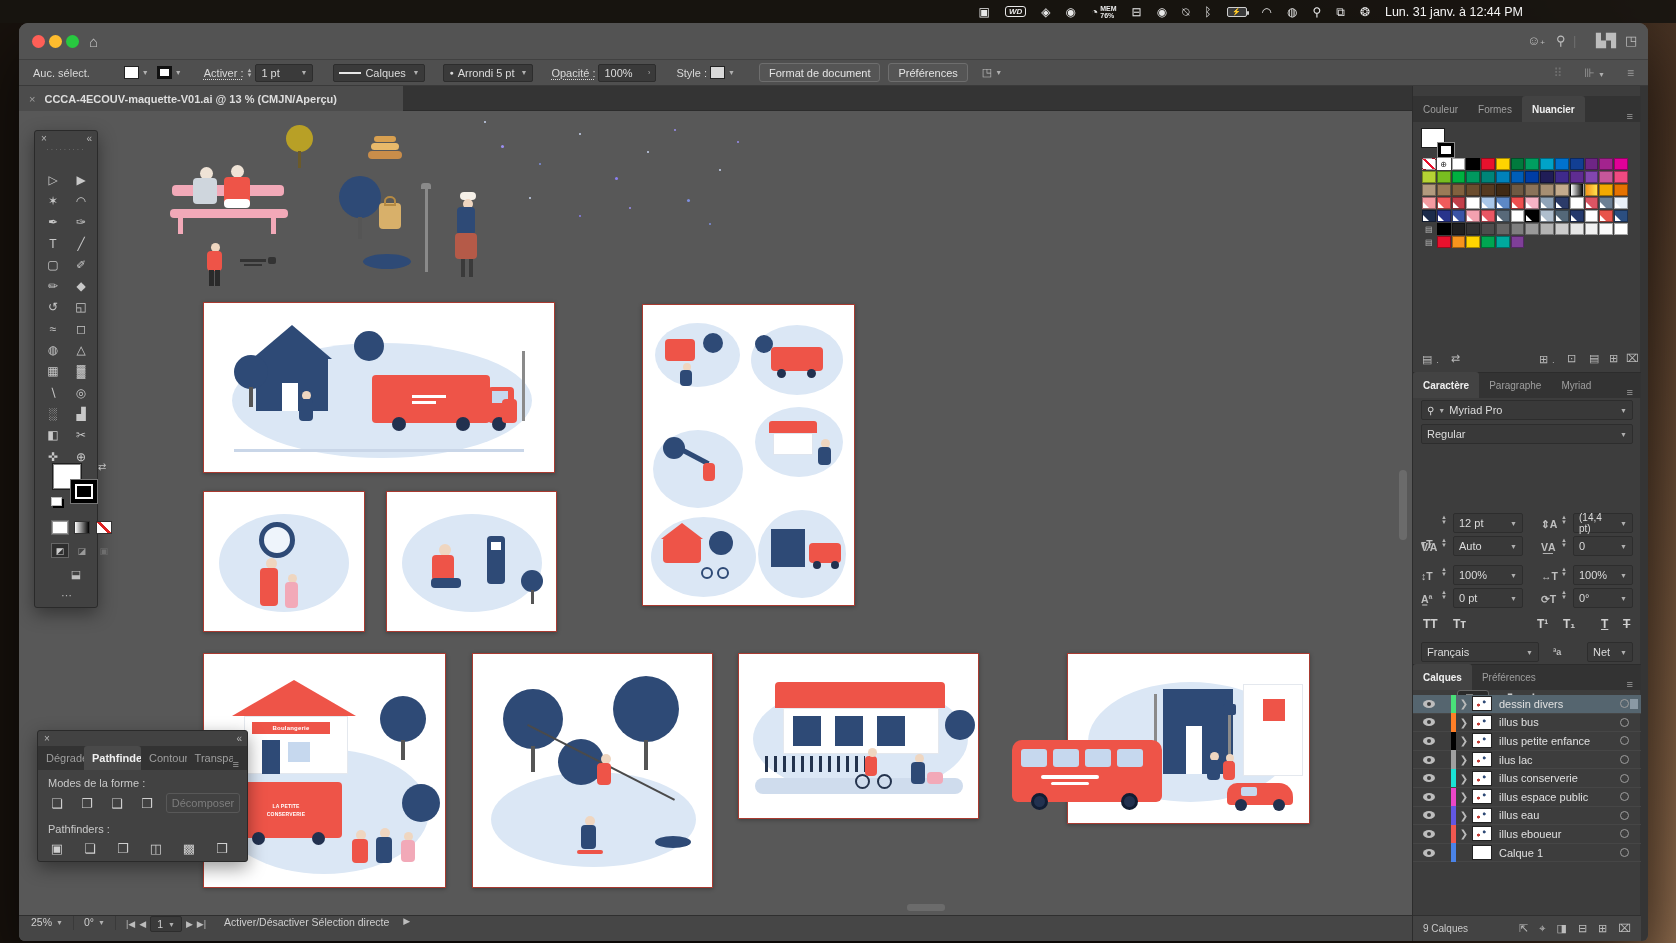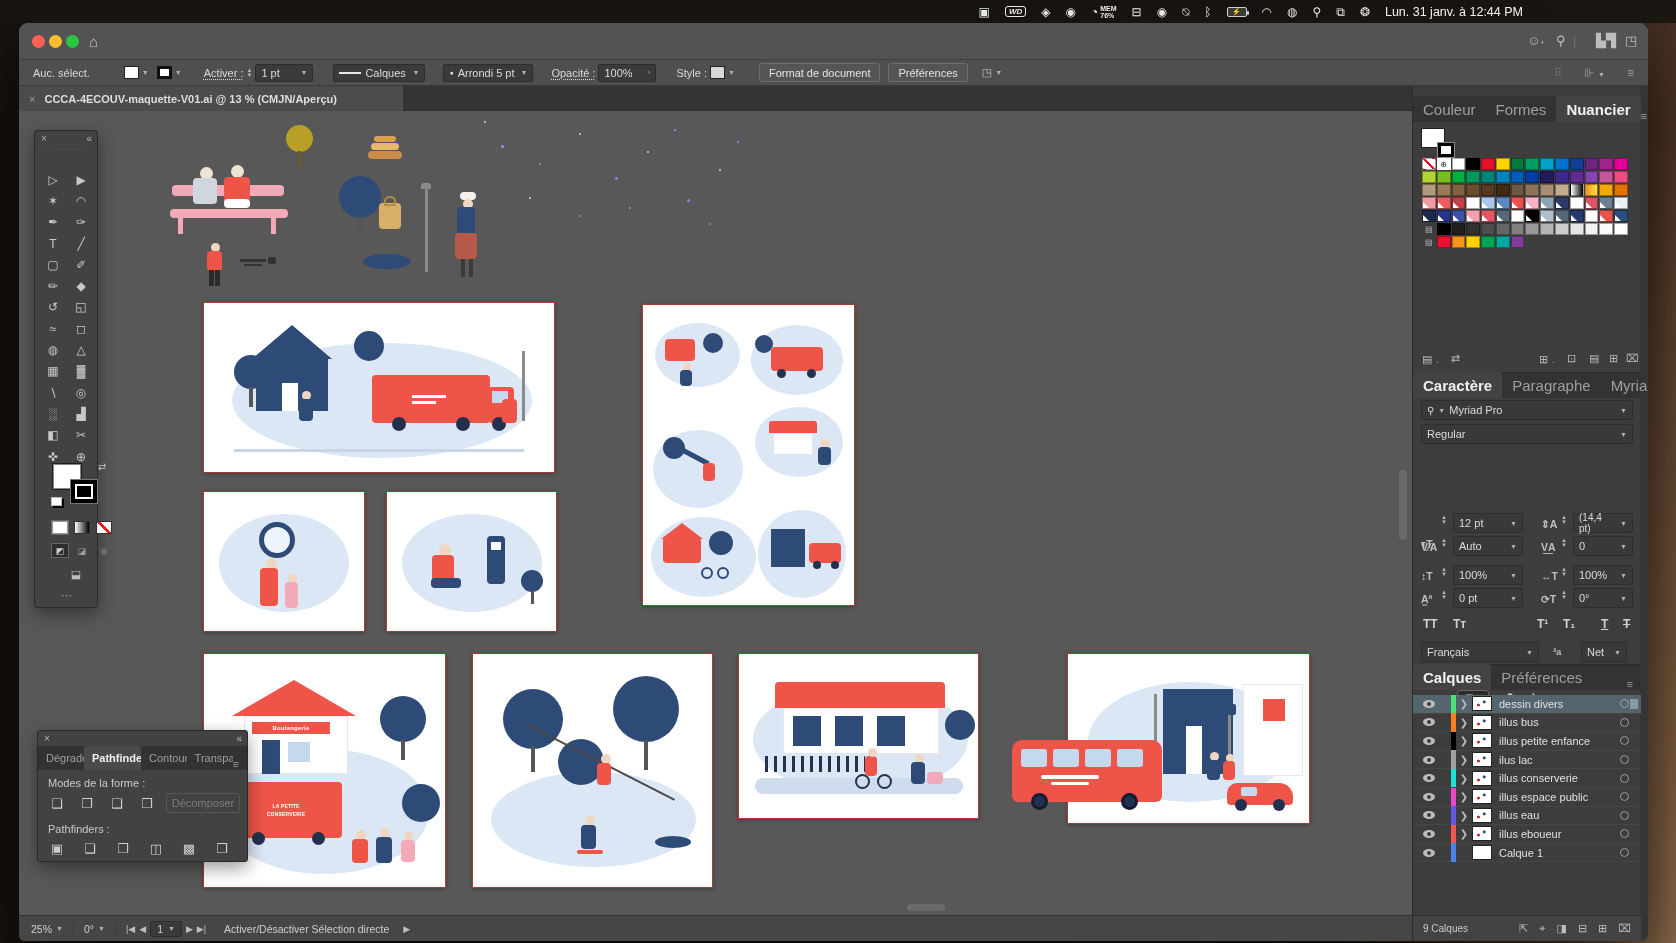--- a/index.html
+++ b/index.html
@@ -72,21 +72,21 @@
   .pf-tabs{position:absolute;left:0;top:15px;width:100%;height:24px;background:#333;display:flex;align-items:flex-end}
   .pftab{height:24px;display:flex;align-items:center;padding:0 8px;font-size:11px;color:#9f9f9f;max-width:46px;overflow:hidden;white-space:nowrap}
   .pftab.act{background:#4a4a4a;color:#f0f0f0;font-weight:bold;max-width:74px;border-radius:3px 3px 0 0}
   .pf-lbl{position:absolute;color:#c9c9c9;font-size:11px}
   .pfbtn{display:flex;align-items:center;justify-content:center;width:22px;height:20px;color:#cfcfcf;font-size:13px}
   .decompose{position:absolute;border:1px solid #585858;border-radius:3px;color:#7d7d7d;font-size:11px;display:flex;align-items:center;justify-content:center}
   
   .dock{position:absolute;left:1393px;top:63px;width:228px;height:855px;background:#3d3d3d;border-left:1px solid #2c2c2c}
   .gutter{position:absolute;left:1621px;top:63px;width:8px;height:855px;background:#353535}
   .dtabs{position:absolute;width:228px;height:26px;background:#333;display:flex;align-items:flex-end}
-  .dtab{height:26px;display:flex;align-items:center;padding:0 10px;font-size:15px;color:#9f9f9f;white-space:nowrap}
+  .dtab{height:26px;display:flex;align-items:center;padding:0 10px;font-size:10px;color:#9f9f9f;white-space:nowrap}
   .dtab.act{background:#434343;color:#f0f0f0;font-weight:bold;border-radius:3px 3px 0 0}
   .dmenu{margin-left:auto;color:#9f9f9f;font-size:11px;padding-right:8px}
   .swgrid{position:absolute;left:9px;top:72px;width:206px;display:grid;grid-template-columns:repeat(14,1fr);gap:1px}
   .swc{height:12px;position:relative;border:1px solid rgba(0,0,0,.35)}
   .swc .tri{position:absolute;left:0;bottom:0;width:0;height:0;border-bottom:6px solid #fff;border-right:6px solid transparent}
   .swc.tok{display:flex;align-items:center;justify-content:center;font-size:8px;color:#bbb;border-color:transparent}
   .picon{position:absolute;color:#b9b9b9;font-size:11px}
   .f{position:absolute;background:#393939;border:1px solid #2d2d2d;border-radius:2px;height:20px;display:flex;align-items:center;color:#dcdcdc;font-size:11px;padding:0 5px;gap:4px}
   .f .mr{margin-left:auto}
   .ic2{position:absolute;color:#c0c0c0;font-size:10.5px;font-weight:bold}
@@ -102,21 +102,21 @@
   .lchev{width:16px;text-align:center;color:#b9b9b9;font-size:10px}
   .lthumb{width:20px;height:15px;background:#fff;border:1px solid #222;
           background-image:radial-gradient(circle at 30% 62%,#c23a33 1.2px,transparent 1.8px),radial-gradient(circle at 62% 38%,#2e4a76 1.2px,transparent 1.8px)}
   .lthumb.plain{background-image:none}
   .lname{margin-left:7px;color:#e0e0e0;font-size:11px}
   .ltarget{margin-left:auto;width:9px;height:9px;border:1px solid #9d9d9d;border-radius:50%;margin-right:12px}
   .lchip{position:absolute;right:3px;width:8px;height:10px;background:#8a99a4}
   .dockbottom{position:absolute;left:0;top:829px;width:228px;height:26px;background:#434343;border-top:1px solid #2f2f2f;display:flex;align-items:center;color:#c9c9c9;font-size:10px}
   .dockbottom .dicons{margin-left:auto;display:flex;gap:11px;margin-right:10px;font-size:11px;color:#bdbdbd}
   
-  .statusbar{position:absolute;left:0;top:892px;width:1393px;height:26px;background:#464646;border-top:1px solid #2f2f2f;display:flex;align-items:center;color:#cfcfcf;font-size:10.5px}
+  .statusbar{position:absolute;left:0;top:892px;width:1393px;height:26px;background:#464646;border-top:1px solid #2f2f2f;display:flex;align-items:flex-start;color:#cfcfcf;font-size:10.5px}
   .sb{display:flex;align-items:center;gap:4px;margin-right:10px;white-space:nowrap}
   .sbsep{width:1px;height:14px;background:#3a3a3a;margin-right:10px}
   .navic{color:#bdbdbd;font-size:9px}
   .pgfld{background:#3a3a3a;border:1px solid #2d2d2d;border-radius:2px;height:16px;display:flex;align-items:center;padding:0 6px;gap:5px}
 </style>
 </head>
 <body>
 
 <div class="menubar">
   <span class="apple"></span>
@@ -837,21 +837,21 @@
       <span style="left:150px;top:531px">T₁</span>
       <span style="left:188px;top:531px;text-decoration:underline">T</span>
       <span style="left:210px;top:531px;text-decoration:line-through">T</span>
     </div>
 
     <div class="f" style="left:8px;top:556px;width:118px">
         <span>Français</span>
         <span class="cv mr">▼</span>
       </div>
     <span class="ic2" style="left:140px;top:561px;font-size:9px">ªa</span>
-    <div class="f" style="left:168px;top:556px;width:46px">
+    <div class="f" style="left:174px;top:556px;width:46px">
         <span>Net</span>
         <span class="cv mr">▼</span>
       </div>
 
     <div class="s" style="left:8px;top:586px;color:#9f9f9f;font-size:11px">Accrocher au glyphe</div>
     <span class="picon" style="left:186px;top:584px">⟨A⟩</span>
     <span class="picon" style="left:212px;top:584px">ⓘ</span>
 
     <div class="snapbtn" style="left:6px;top:604px">A̲x</div>
     <div class="snapbtn act" style="left:44px;top:604px">A̅x</div>

